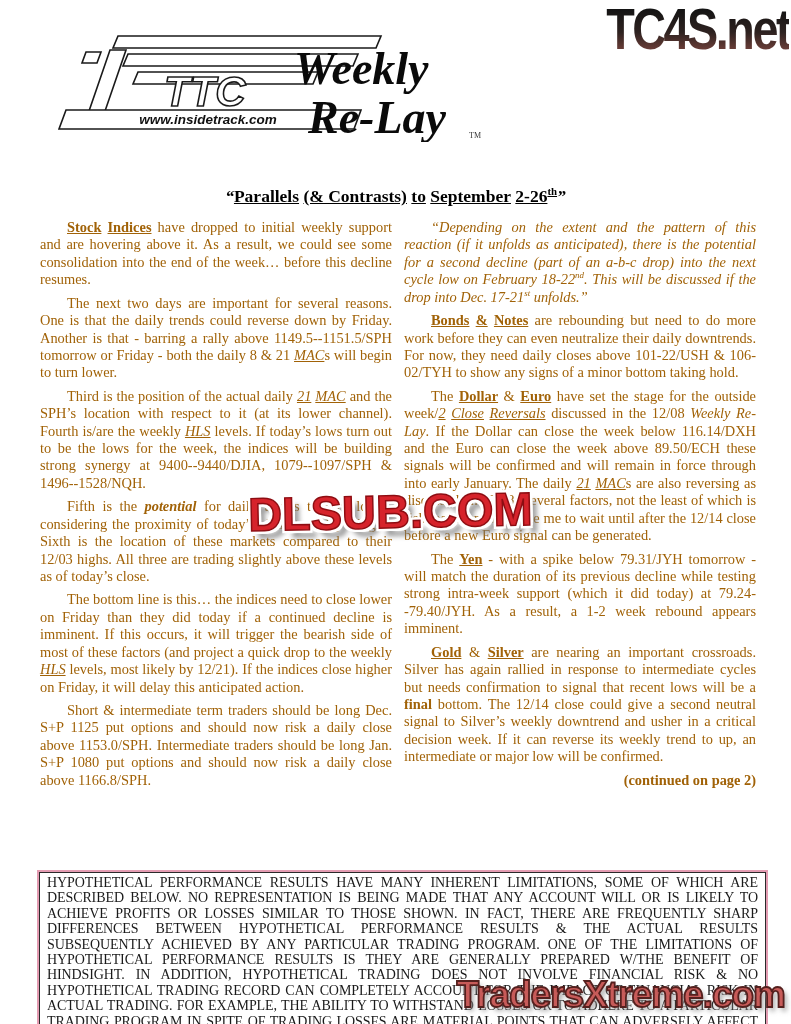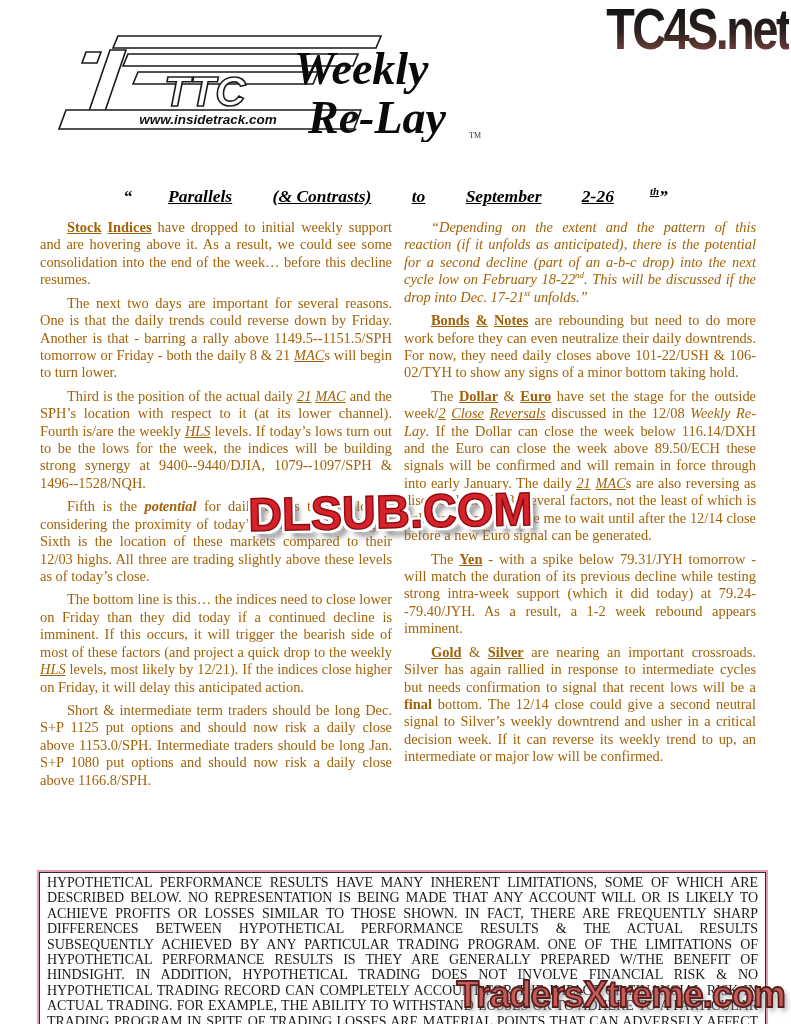--- a/index.html
+++ b/index.html
@@ -36,21 +36,21 @@
   .col-left{left:40px;}
   .col-right{left:404px;}
   .col p{margin:0 0 6px 0;text-indent:27px;}
   .continued{text-align:right;font-weight:bold;text-indent:0;margin-top:4px;}
 
   
   .b{font-weight:bold;} .i{font-style:italic;}
   .bu{font-weight:bold;text-decoration:underline;}
   .iu{font-style:italic;text-decoration:underline;}
   .bi{font-weight:bold;font-style:italic;}
-  .biu{font-weight:bold;font-style:italic;text-decoration:underline;margin-left:36px;}
+  .biu{font-weight:bold;text-decoration:underline;}
   .sup{vertical-align:super;font-size:0.62em;line-height:0;}
   .i.sup{font-style:italic;}
 
   
   .disc-outer{position:absolute;left:37px;top:870px;width:727px;border:2px solid #e49cb2;}
   .disc-inner{border:1px solid #2a2a2a;padding:2px 7px 15px 7px;
               font-size:14px;line-height:1.1;text-align:justify;color:#1a1a1a;
               letter-spacing:-0.1px;}
 
   
@@ -109,20 +109,21 @@
     <p><span>The bottom line is this… the indices need to close lower on Friday than they did today if a continued decline is imminent.  If this occurs, it will trigger the bearish side of most of these factors (and project a quick drop to the weekly </span><span class="iu">HLS</span><span> levels, most likely by 12/21).  If the indices close higher on Friday, it will delay this anticipated action.</span></p>
     <p><span>Short &amp; intermediate term traders should be long Dec. S+P 1125 put options and should now risk a daily close above 1153.0/SPH.  Intermediate traders should be long Jan. S+P 1080 put options and should now risk a daily close above 1166.8/SPH.</span></p>
   </div>
 
   <div class="col col-right">
     <p><span class="i">“Depending on the extent and the pattern of this reaction (if it unfolds as anticipated), there is the potential for a second decline (part of an a-b-c drop) into the next cycle low on February 18-22</span><span class="i sup">nd</span><span class="i">.  This will be discussed if the drop into Dec. 17-21</span><span class="i sup">st</span><span class="i"> unfolds.”</span></p>
     <p><span class="bu">Bonds</span><span> </span><span class="bu">&amp;</span><span> </span><span class="bu">Notes</span><span> are rebounding but need to do more work before they can even neutralize their daily downtrends.  For now, they need daily closes above 101-22/USH &amp; 106-02/TYH to show any signs of a minor bottom taking hold.</span></p>
     <p><span>The </span><span class="bu">Dollar</span><span> &amp; </span><span class="bu">Euro</span><span> have set the stage for the outside week/</span><span class="iu">2</span><span> </span><span class="iu">Close</span><span> </span><span class="iu">Reversals</span><span> discussed in the 12/08 </span><span class="i">Weekly Re-Lay</span><span>.  If the Dollar can close the week below 116.14/DXH and the Euro can close the week above 89.50/ECH these signals will be confirmed and will remain in force through into early January.  The daily </span><span class="iu">21</span><span> </span><span class="iu">MAC</span><span>s are also reversing as discussed on 12/08.  Several factors, not the least of which is risk management, force me to wait until after the 12/14 close before a new Euro signal can be generated.</span></p>
     <p><span>The </span><span class="bu">Yen</span><span> - with a spike below 79.31/JYH tomorrow - will match the duration of its previous decline while testing strong intra-week support (which it did today) at 79.24--79.40/JYH.  As a result, a 1-2 week rebound appears imminent.</span></p>
     <p><span class="bu">Gold</span><span> &amp; </span><span class="bu">Silver</span><span> are nearing an important crossroads.  Silver has again rallied in response to intermediate cycles but needs confirmation to signal that recent lows will be a </span><span class="b">final</span><span> bottom.  The 12/14 close could give a second neutral signal to Silver’s weekly downtrend and usher in a critical decision week.  If it can reverse its weekly trend to up, an intermediate or major low will be confirmed.</span></p>
+    <p class="continued">(continued on page 2)</p>
   </div>
 
   <div class="disc-outer">
     <div class="disc-inner">HYPOTHETICAL PERFORMANCE RESULTS HAVE MANY INHERENT LIMITATIONS,  SOME OF WHICH ARE DESCRIBED BELOW.  NO REPRESENTATION IS BEING MADE THAT ANY ACCOUNT WILL OR IS LIKELY TO ACHIEVE PROFITS OR LOSSES SIMILAR TO THOSE SHOWN.  IN FACT,  THERE ARE FREQUENTLY SHARP DIFFERENCES BETWEEN HYPOTHETICAL PERFORMANCE RESULTS &amp; THE ACTUAL RESULTS SUBSEQUENTLY ACHIEVED BY ANY PARTICULAR TRADING PROGRAM.  ONE OF THE LIMITATIONS OF HYPOTHETICAL PERFORMANCE RESULTS IS THEY ARE GENERALLY PREPARED W/THE BENEFIT OF HINDSIGHT.  IN ADDITION,  HYPOTHETICAL TRADING DOES NOT INVOLVE FINANCIAL RISK &amp; NO HYPOTHETICAL TRADING RECORD CAN COMPLETELY ACCOUNT FOR THE IMPACT OF FINANCIAL RISK IN ACTUAL TRADING.  FOR EXAMPLE,  THE ABILITY TO WITHSTAND LOSSES OR TO ADHERE TO A PARTICULAR TRADING PROGRAM IN SPITE OF TRADING LOSSES ARE MATERIAL POINTS THAT CAN ADVERSELY AFFECT ACTUAL TRADING RESULTS.  THERE ARE NUMEROUS OTHER FACTORS RELATED TO THE MARKETS IN GENERAL OR THE IMPLEMENTATION OF ANY SPECIFIC TRADING PROGRAM THAT CANNOT BE FULLY ACCOUNTED FOR IN THE PREPARATION OF HYPOTHETICAL PERFORMANCE RESULTS AND ALL OF WHICH CAN RESULTS.</div>
   </div>
 
   <div class="dlsub">DLSUB.COM</div>
 
   <div class="txtreme">TradersXtreme.com</div>
 

